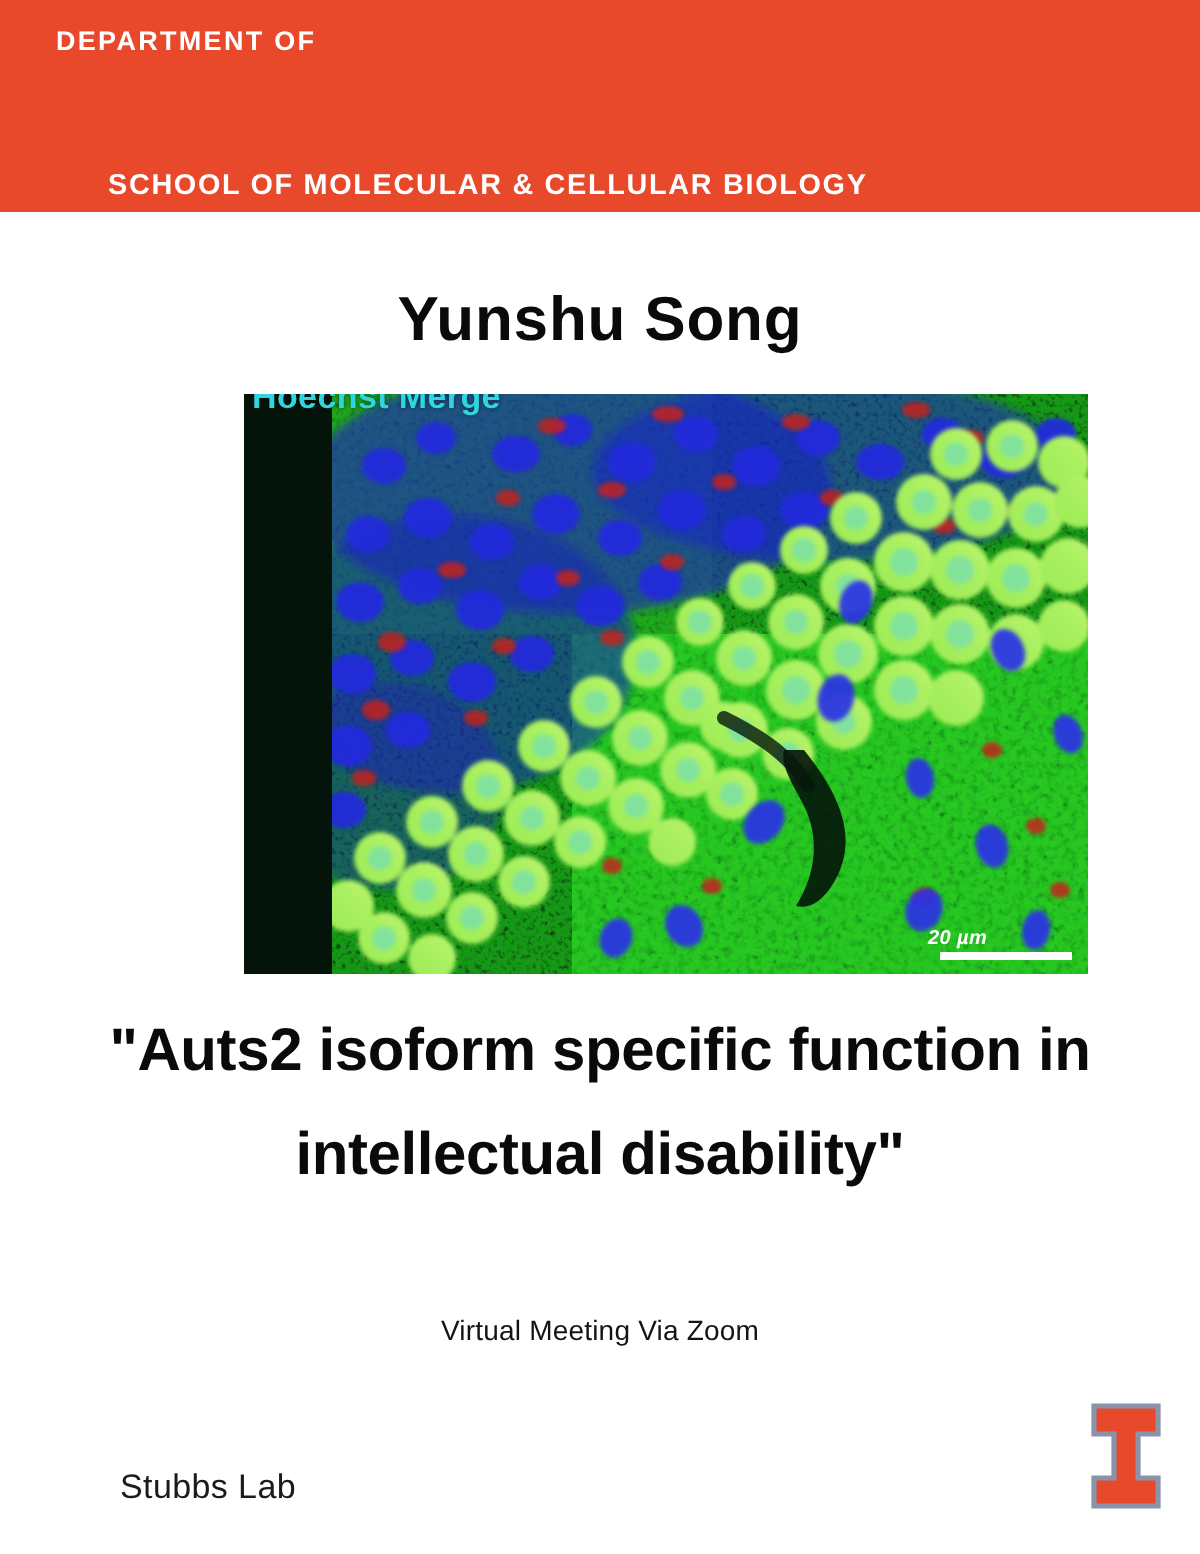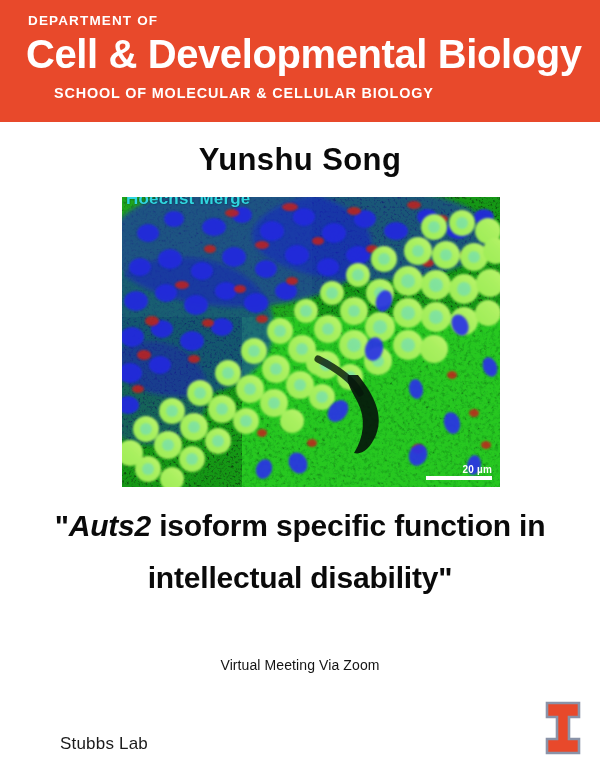--- a/index.html
+++ b/index.html
@@ -16,21 +16,21 @@
     overflow: hidden;
     position: relative;
   }
 
   
   .header-band {
     position: absolute;
     left: 0;
     top: 0;
     width: 600px;
-    height: 122px;
+    height: 106px;
     background: #E8492B;
     overflow: hidden;
   }
   .dept-eyebrow {
     position: absolute;
     left: 28px;
     top: 14px;
     font-size: 13.5px;
     font-weight: 700;
     letter-spacing: 1.15px;
@@ -77,42 +77,44 @@
 
   
   .figure-wrap {
     position: absolute;
     left: 122px;
     top: 197px;
     width: 378px;
     height: 290px;
     overflow: hidden;
     background: #04140a;
+    padding-left: 44px;
   }
   .figure-wrap svg {
     display: block;
   }
   .figure-overlay-label {
     position: absolute;
     left: 4px;
     top: -7px;
     font-size: 17px;
     font-weight: 700;
     color: #2fd6e0;
     letter-spacing: 0.2px;
     line-height: 1;
     white-space: nowrap;
     text-shadow: 0 0 2px rgba(0,0,0,.55);
   }
   .scalebar-group {
     position: absolute;
     right: 8px;
     bottom: 7px;
-    text-align: right;
+    text-align: left;
     width: 72px;
+    font-style: italic;
   }
   .scalebar-label {
     font-size: 10px;
     font-weight: 600;
     color: #ffffff;
     line-height: 1.15;
     letter-spacing: .2px;
   }
   .scalebar-rule {
     margin: 1px 0 0 auto;
@@ -131,21 +133,20 @@
     top: 500px;
     width: 600px;
     text-align: center;
     font-size: 30px;
     font-weight: 700;
     line-height: 52px;
     color: #0a0a0a;
     letter-spacing: -0.2px;
   }
   .talk-title .gene {
-    font-style: italic;
   }
 
   
   .event-details {
     position: absolute;
     left: 0;
     top: 652px;
     width: 600px;
     text-align: center;
     color: #141414;
@@ -180,21 +181,20 @@
     top: 700px;
     width: 40px;
     height: 56px;
   }
 </style>
 </head>
 <body>
 
 <div class="header-band">
   <div class="dept-eyebrow">DEPARTMENT OF</div>
-  <div class="dept-title">Cell &amp; Developmental Biology</div>
   <div class="dept-school">SCHOOL OF MOLECULAR &amp; CELLULAR BIOLOGY</div>
 </div>
 
 <div class="speaker-name">Yunshu Song</div>
 
 <div class="figure-wrap">
 
   <svg width="378" height="290" viewBox="0 0 378 290" xmlns="http://www.w3.org/2000/svg">
     <defs>
 

